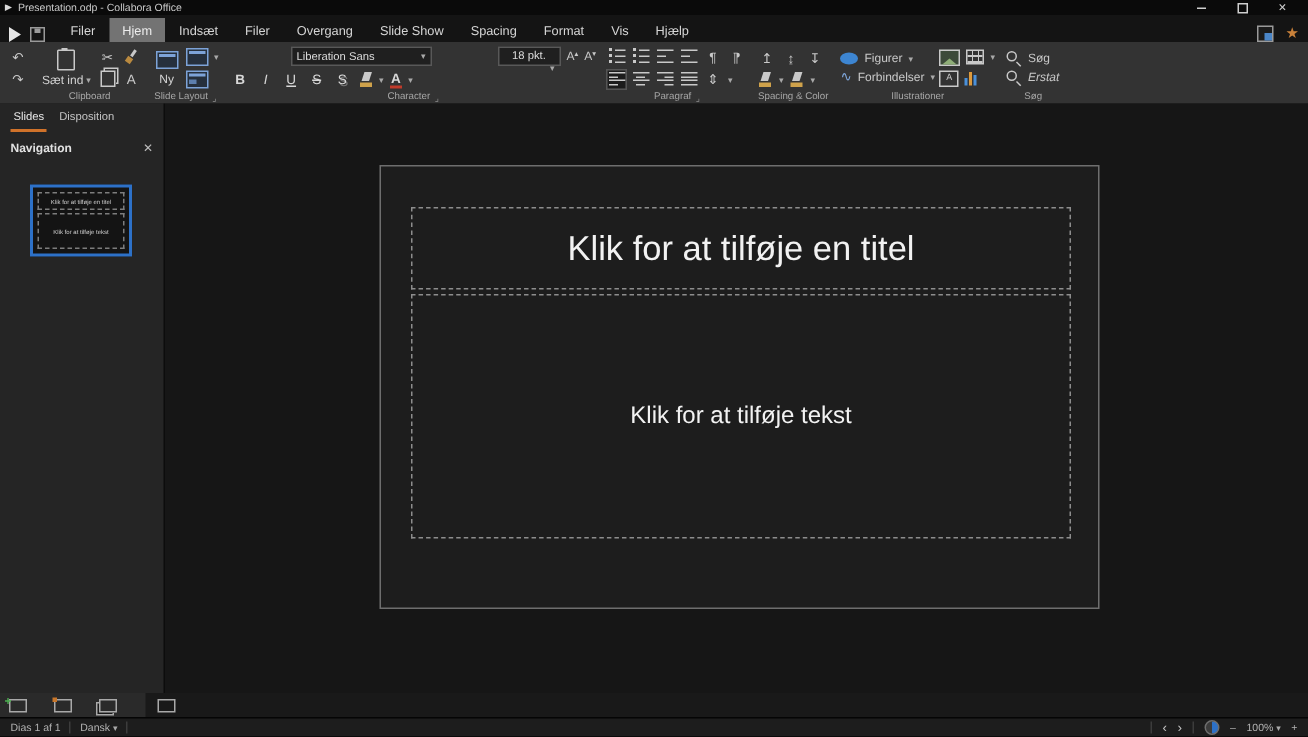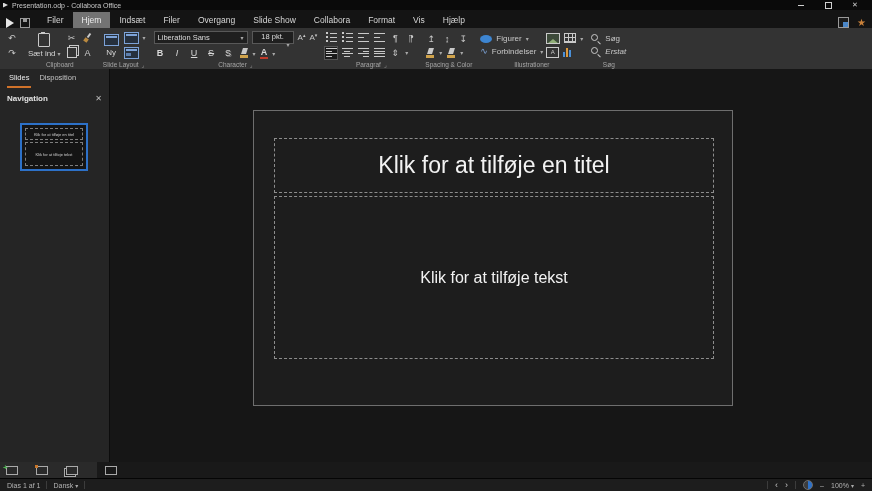--- a/index.html
+++ b/index.html
@@ -49,21 +49,21 @@
   .clip{width:10px;height:12px;border:1px solid #c9c9c9;border-radius:1px;position:relative;}
   .clip::before{content:"";position:absolute;top:-2px;left:2px;width:4px;height:2px;background:#c9c9c9;}
   .copy{width:8px;height:9px;border:1px solid #c9c9c9;box-shadow:2px -2px 0 -1px #333,2px -2px 0 0 #c9c9c9;}
   .brush{width:9px;height:10px;position:relative;}
   .brush::before{content:"";position:absolute;left:5px;top:0;width:2px;height:5px;background:#c9c9c9;transform:rotate(35deg);}
   .brush::after{content:"";position:absolute;left:1px;top:5px;width:4px;height:4px;background:#b9893f;transform:rotate(35deg);}
   .lay{width:13px;height:10px;border:1px solid #7da3d8;position:relative;background:#26303d;}
   .lay::before{content:"";position:absolute;top:1px;left:1px;right:1px;height:2px;background:#7da3d8;}
   .lay.alt::after{content:"";position:absolute;top:5px;left:1px;width:5px;height:3px;background:#5d7failed;background:#5d7fae;}
   .sel{display:flex;align-items:center;background:#1f1f1f;border:1px solid #585858;height:13px;
-       font-size:7.5px;color:#dcdcdc;padding:0 3px;box-sizing:border-box;}
+       font-size:7.5px;color:#dcdcdc;padding:0 3px;box-sizing:border-box;margin-left:40px;}
   .sel .dd{margin-left:auto;}
   .fmt{font-size:9px;width:13px;height:13px;display:flex;align-items:center;justify-content:center;color:#d8d8d8;}
   .hl{width:10px;height:10px;position:relative;}
   .hl::before{content:"";position:absolute;top:0;left:3px;width:5px;height:6px;background:#c9c9c9;transform:skewX(-18deg);}
   .hl::after{content:"";position:absolute;bottom:0;left:1px;right:1px;height:3px;background:#cfa24b;}
   .fcol{font-size:9px;font-weight:bold;color:#d8d8d8;border-bottom:2px solid var(--font-color-red);line-height:9px;padding:0 1px;}
   .ln{display:flex;flex-direction:column;justify-content:space-between;width:11px;height:9px;}
   .ln i{height:1px;background:#c9c9c9;width:100%;}
   .ln.left i:nth-child(even){width:55%;}
   .ln.center i:nth-child(even){width:55%;margin:0 auto;}
@@ -151,21 +151,21 @@
 
   <nav id="menubar">
     <span class="logo"></span>
     <span class="floppy"></span>
     <span class="mitem">Filer</span>
     <span class="mitem active">Hjem</span>
     <span class="mitem">Indsæt</span>
     <span class="mitem">Filer</span>
     <span class="mitem">Overgang</span>
     <span class="mitem">Slide Show</span>
-    <span class="mitem">Collabora</span>
+    <span class="mitem">Spacing</span>
     <span class="mitem">Format</span>
     <span class="mitem">Vis</span>
     <span class="mitem">Hjælp</span>
     <span class="mb-right">
       <span class="ifc"></span>
       <span class="star">★</span>
     </span>
   </nav>
 
   <div id="ribbon">

